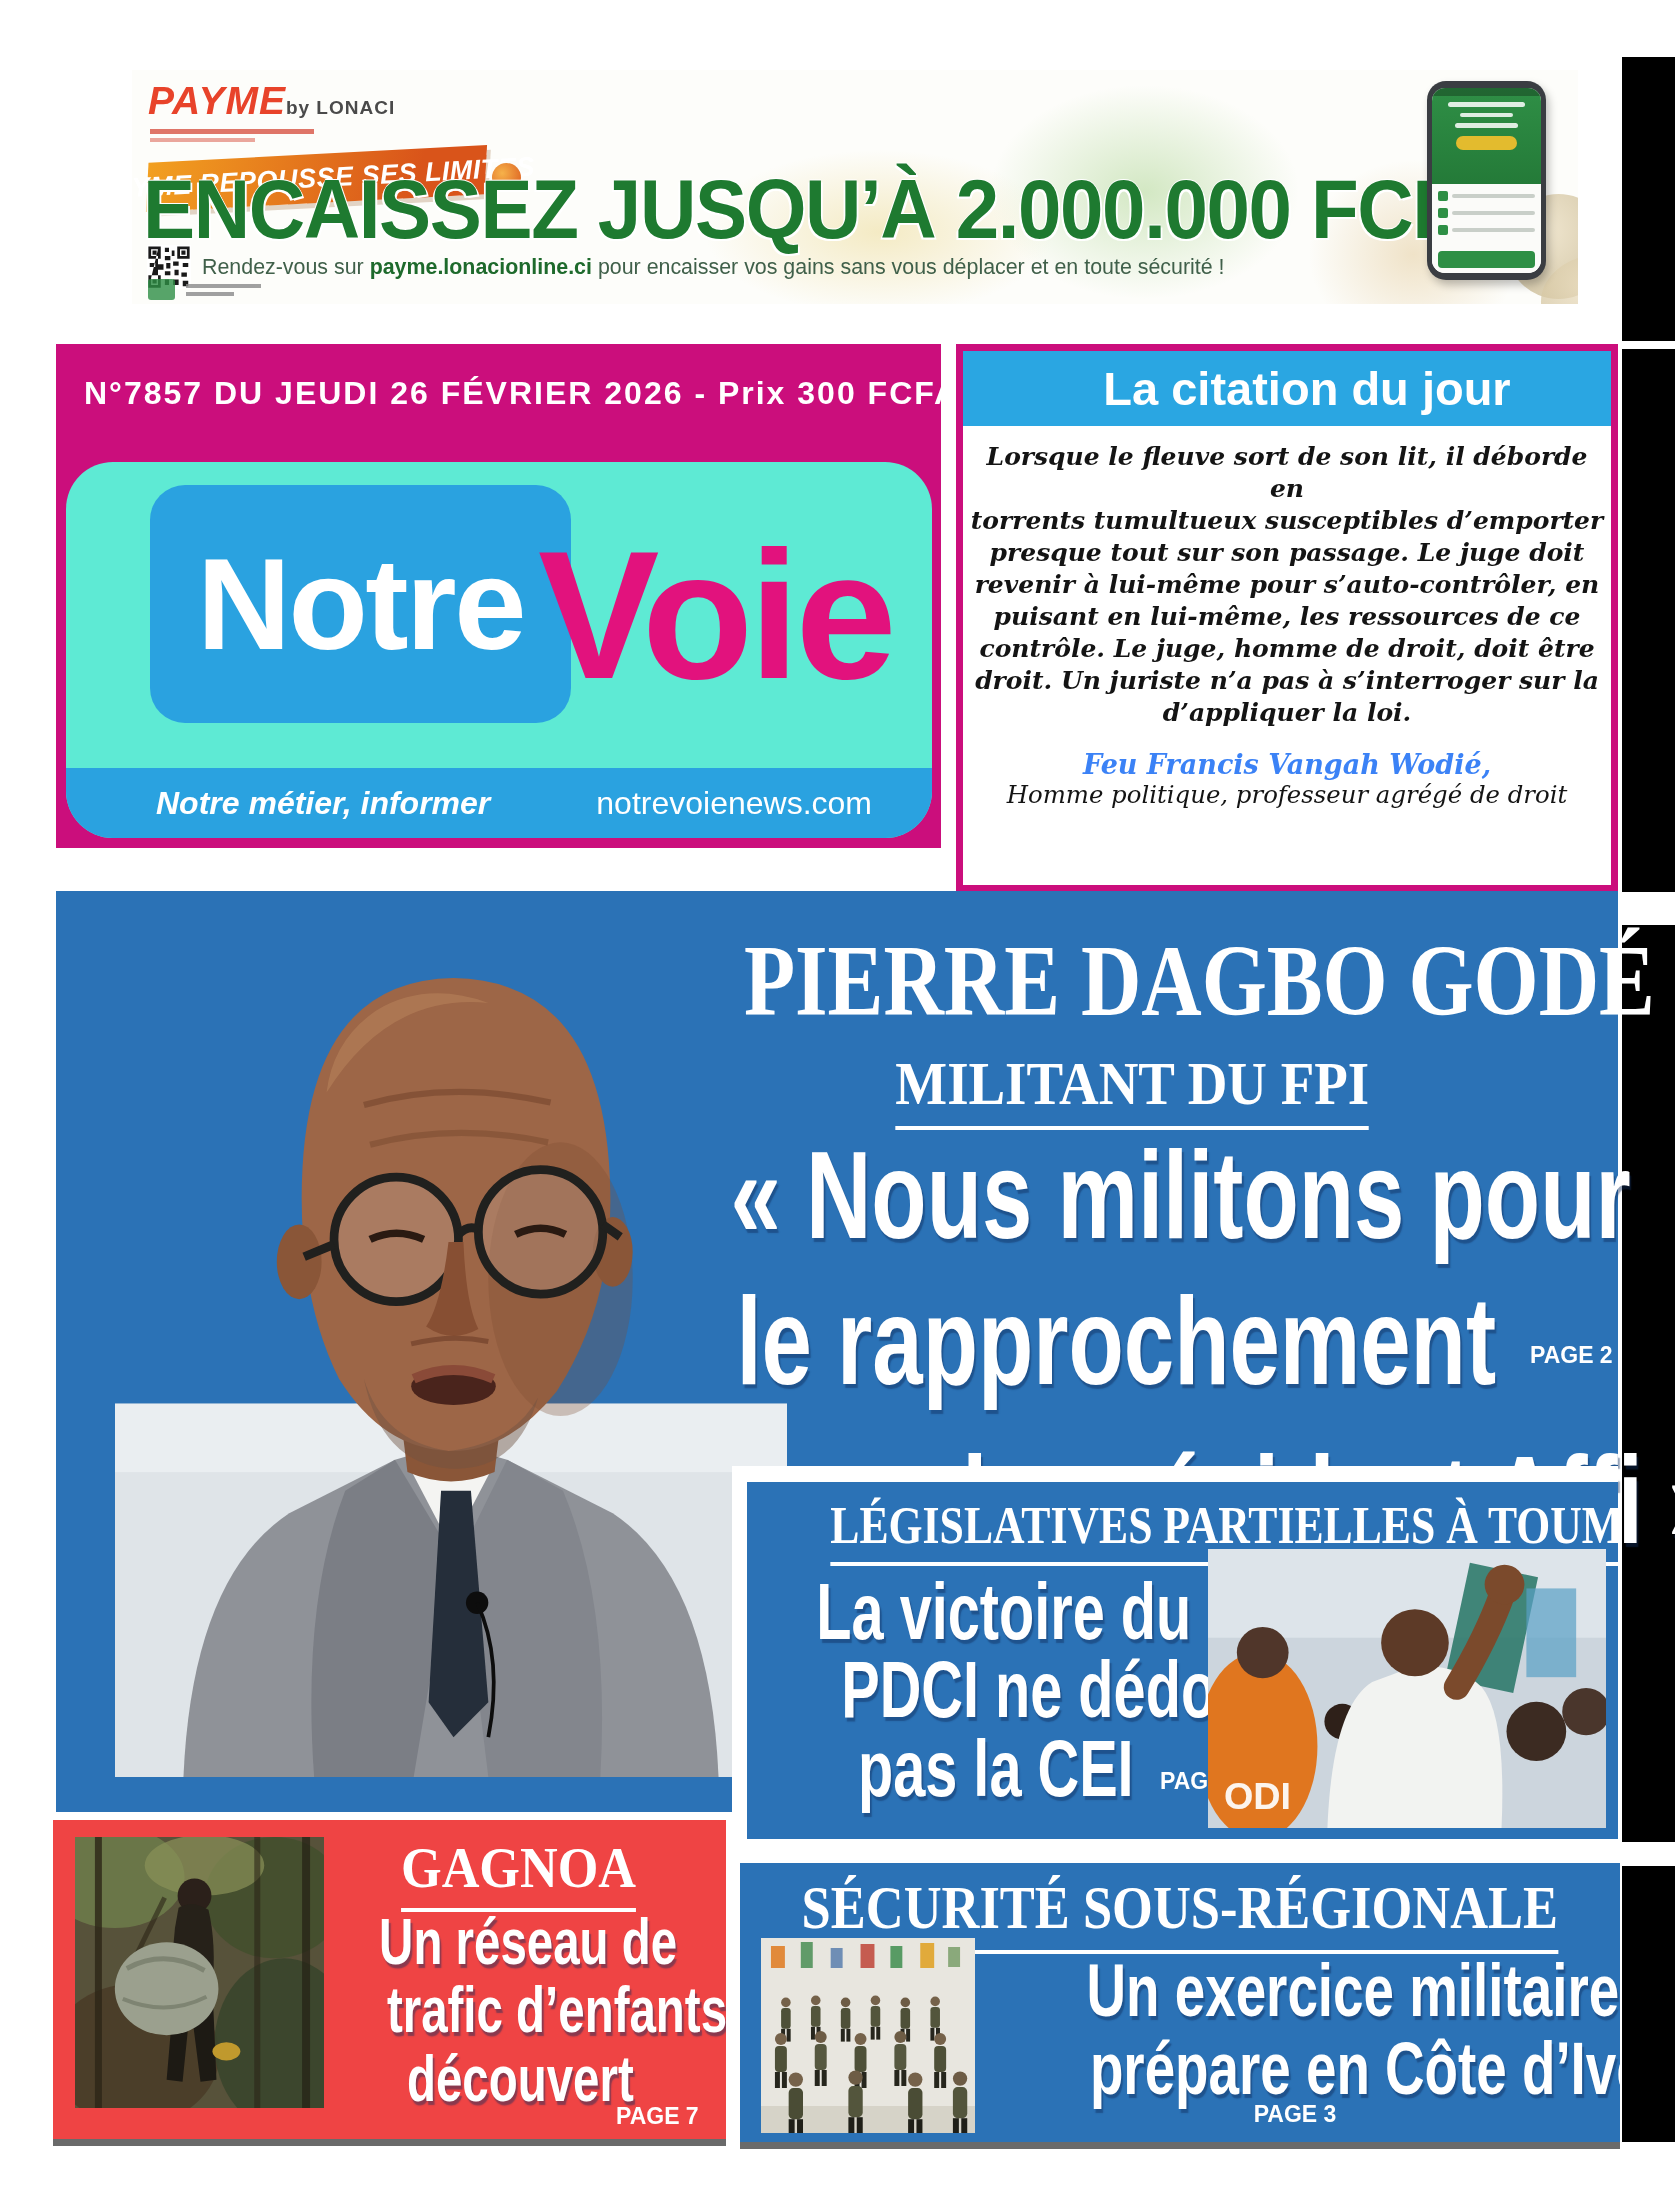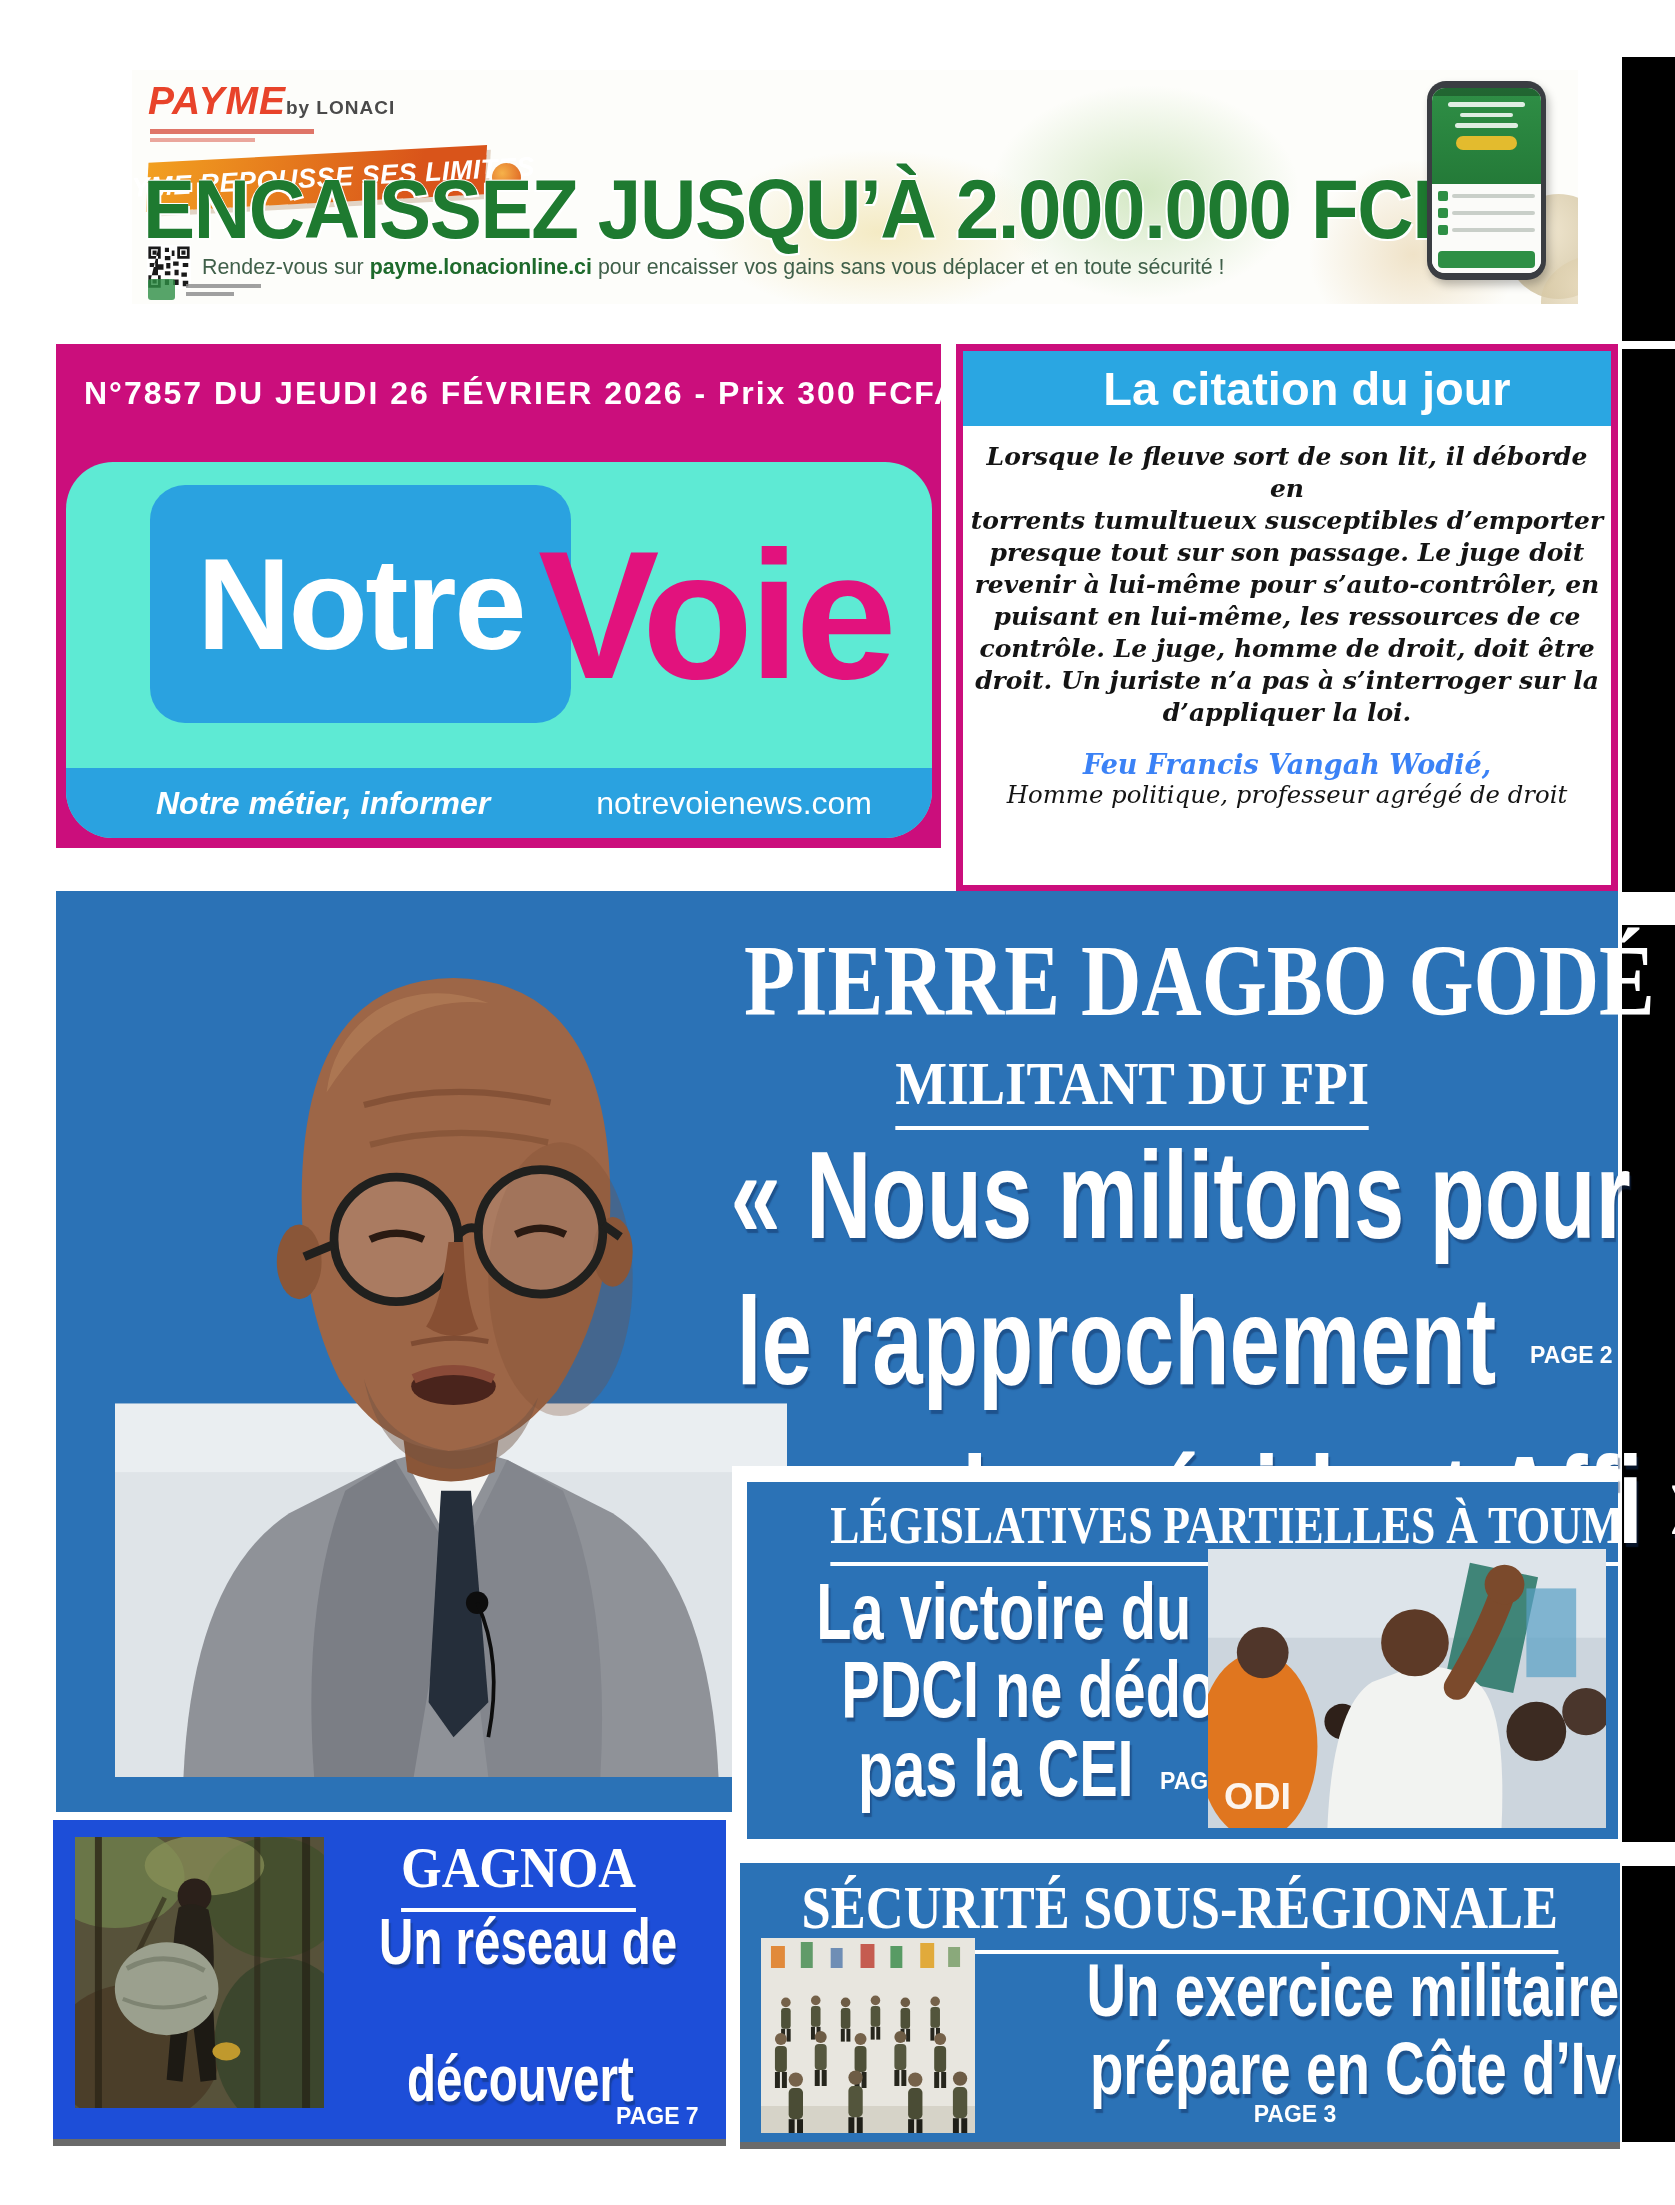--- a/index.html
+++ b/index.html
@@ -108,21 +108,21 @@
   .toumodi{position:absolute;left:732px;top:1466px;width:886px;height:388px;background:#fff;}
   .toumodi-in{position:absolute;left:15px;top:16px;right:0;bottom:15px;background:#2b72b6;overflow:hidden;}
   .t-kick{left:0;top:14px;width:100%;}
   .t-kick .k{font-size:52px;transform:scaleX(.84);}
   .t-l1{left:0;top:84px;width:498px;font-size:79px;}
   .t-l2{left:0;top:162px;width:498px;font-size:79px;}
   .t-l3{left:0;top:241px;width:498px;font-size:79px;}
   .t-photo{position:absolute;right:12.4px;top:67px;width:398px;height:279px;}
 
   
-  .gagnoa{position:absolute;left:53px;top:1820px;width:673px;height:319px;background:#1d4ed8;
+  .gagnoa{position:absolute;left:53px;top:1820px;width:673px;height:319px;background:#ef4444;
           box-shadow:0 7px 0 #6a6a6a;overflow:hidden;}
   .g-photo{position:absolute;left:22.4px;top:17.4px;width:249px;height:271px;}
   .g-kick{left:269px;top:14px;width:393px;}
   .g-kick .k{font-size:58px;transform:scaleX(.9);}
   .g-l1{left:271px;top:84px;width:393px;font-size:65px;}
   .g-l2{left:271px;top:152px;width:393px;font-size:65px;}
   .g-l3{left:271px;top:221px;width:393px;font-size:65px;}
   .g-page{left:563px;top:283px;}
 
   
@@ -315,20 +315,21 @@
       <circle cx="120" cy="58" r="17" fill="#2b201a"></circle>
       <path d="M104 70 Q95 110 100 150 L138 150 Q142 105 134 72 Q118 62 104 70 Z" fill="#262119"></path>
       <path d="M100 148 L92 240 L108 242 L116 165 L126 242 L142 240 L138 148 Z" fill="#1d1a14"></path>
       <ellipse cx="92" cy="150" rx="52" ry="46" fill="#9ba08e"></ellipse>
       <path d="M52 130 Q90 110 130 132" stroke="#7e8472" stroke-width="5" fill="none"></path>
       <path d="M48 160 Q92 178 132 158" stroke="#7e8472" stroke-width="4" fill="none"></path>
       <ellipse cx="152" cy="212" rx="14" ry="9" fill="#c0992d"></ellipse>
     </svg>
     <div class="kick-center under g-kick"><span class="k">GAGNOA</span></div>
     <div class="big-line g-l1"><span class="t">Un réseau de</span></div>
+    <div class="big-line g-l2"><span class="t">trafic d’enfants</span></div>
     <div class="big-line g-l3"><span class="t">découvert</span></div>
     <div class="page-ref g-page">PAGE 7</div>
   </section>
 
   <section class="security">
     <div class="kick-center under s-kick"><span class="k">SÉCURITÉ SOUS-RÉGIONALE</span></div>
     <svg class="s-photo" viewBox="0 0 215 195" preserveAspectRatio="none">
       <rect width="215" height="195" fill="#e8e6df"></rect>
       <rect y="168" width="215" height="27" fill="#d6d3c8"></rect>
       <g opacity=".85">

